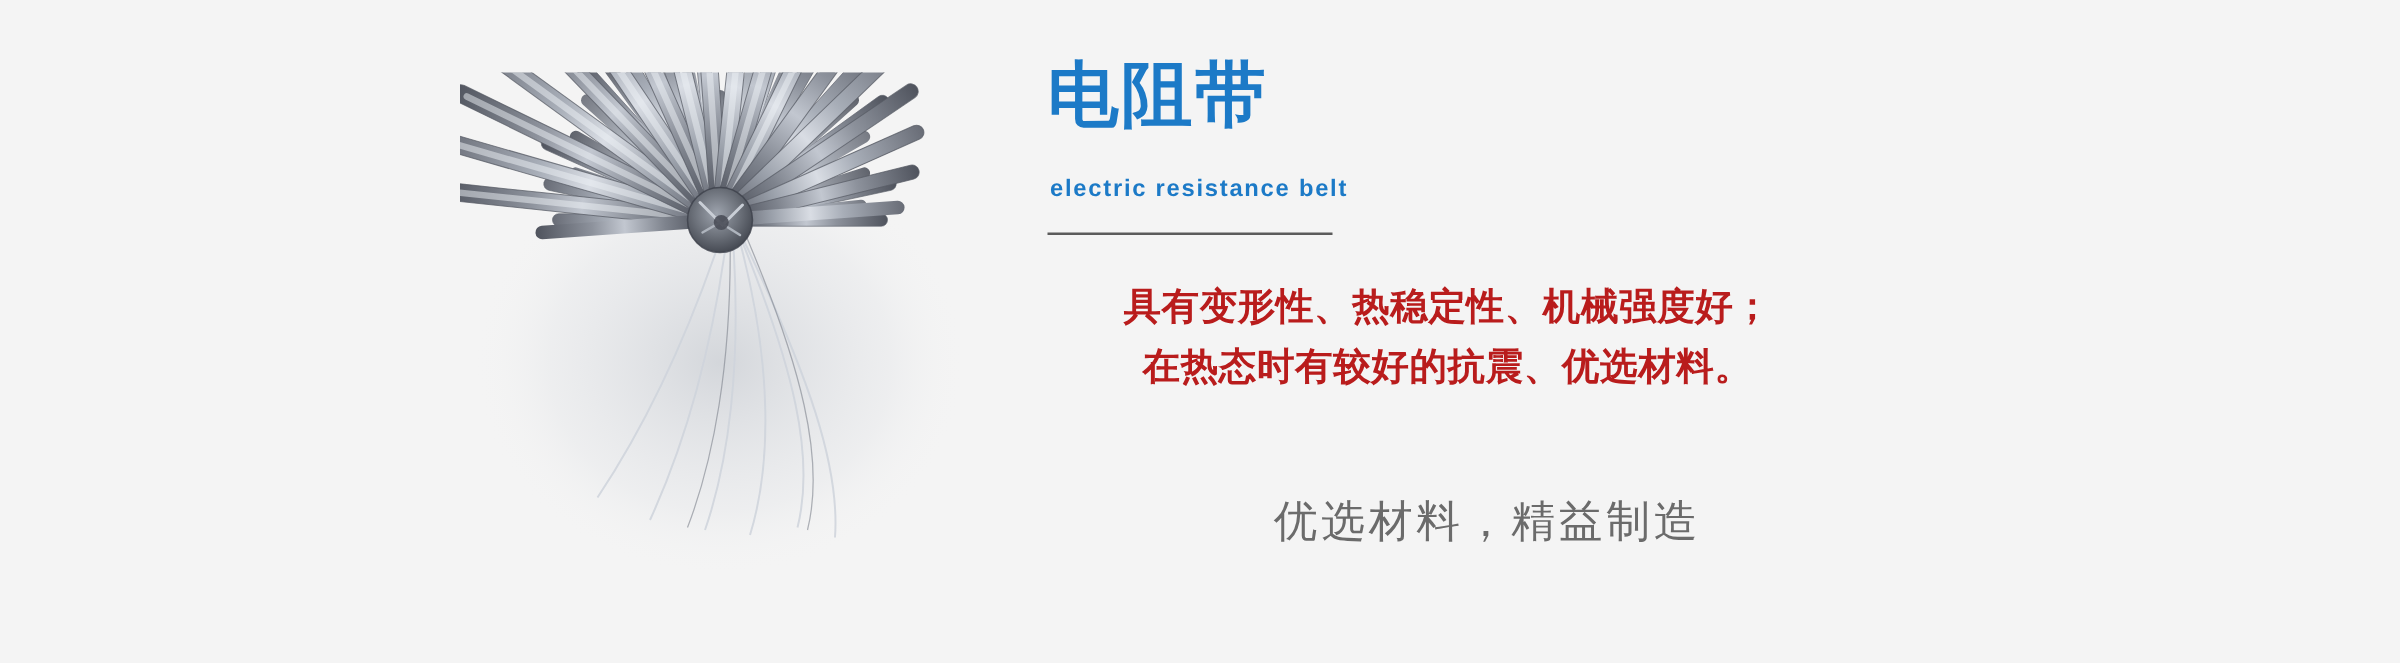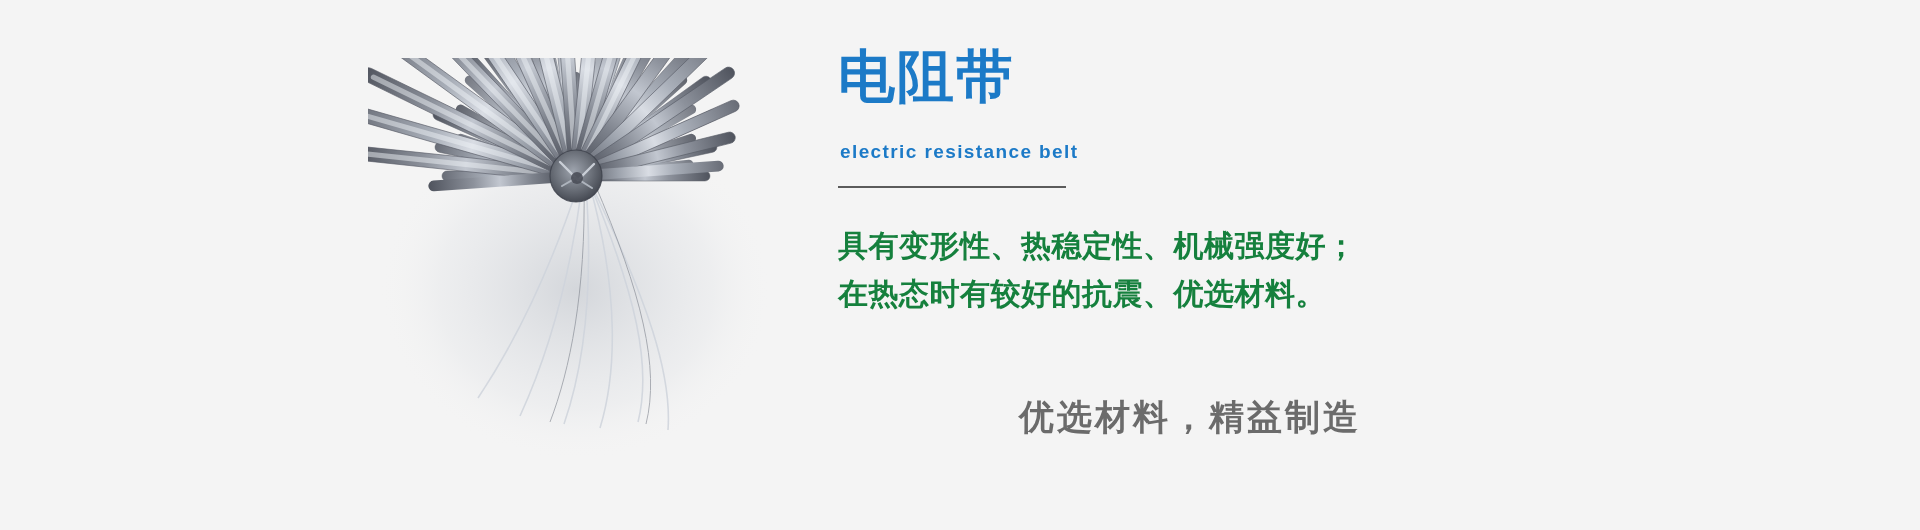--- a/index.html
+++ b/index.html
@@ -80,38 +80,39 @@
   .desc {
     position: absolute;
     left: 0;
     top: 222px;
     width: 640px;
   }
   .desc-line {
     font-size: 30px;
     line-height: 48px;
     font-weight: 700;
-    color: #15803d;
+    color: #b91c1c;
     letter-spacing: 0.5px;
     white-space: nowrap;
+    text-align: center;
   }
 
   
   .tagline {
     position: absolute;
     left: 112px;
     top: 396px;
     width: 480px;
     text-align: center;
   }
   .tagline-zh {
     font-family: "Liberation Serif", "DejaVu Serif", serif;
     font-size: 35px;
     line-height: 44px;
-    font-weight: 700;
+    font-weight: 400;
     color: #6b6b6b;
     letter-spacing: 3px;
     white-space: nowrap;
   }
   .tagline-en {
     margin-top: 2px;
     font-family: "DejaVu Sans Mono", "Liberation Mono", monospace;
     font-size: 11px;
     line-height: 15px;
     font-weight: 400;

